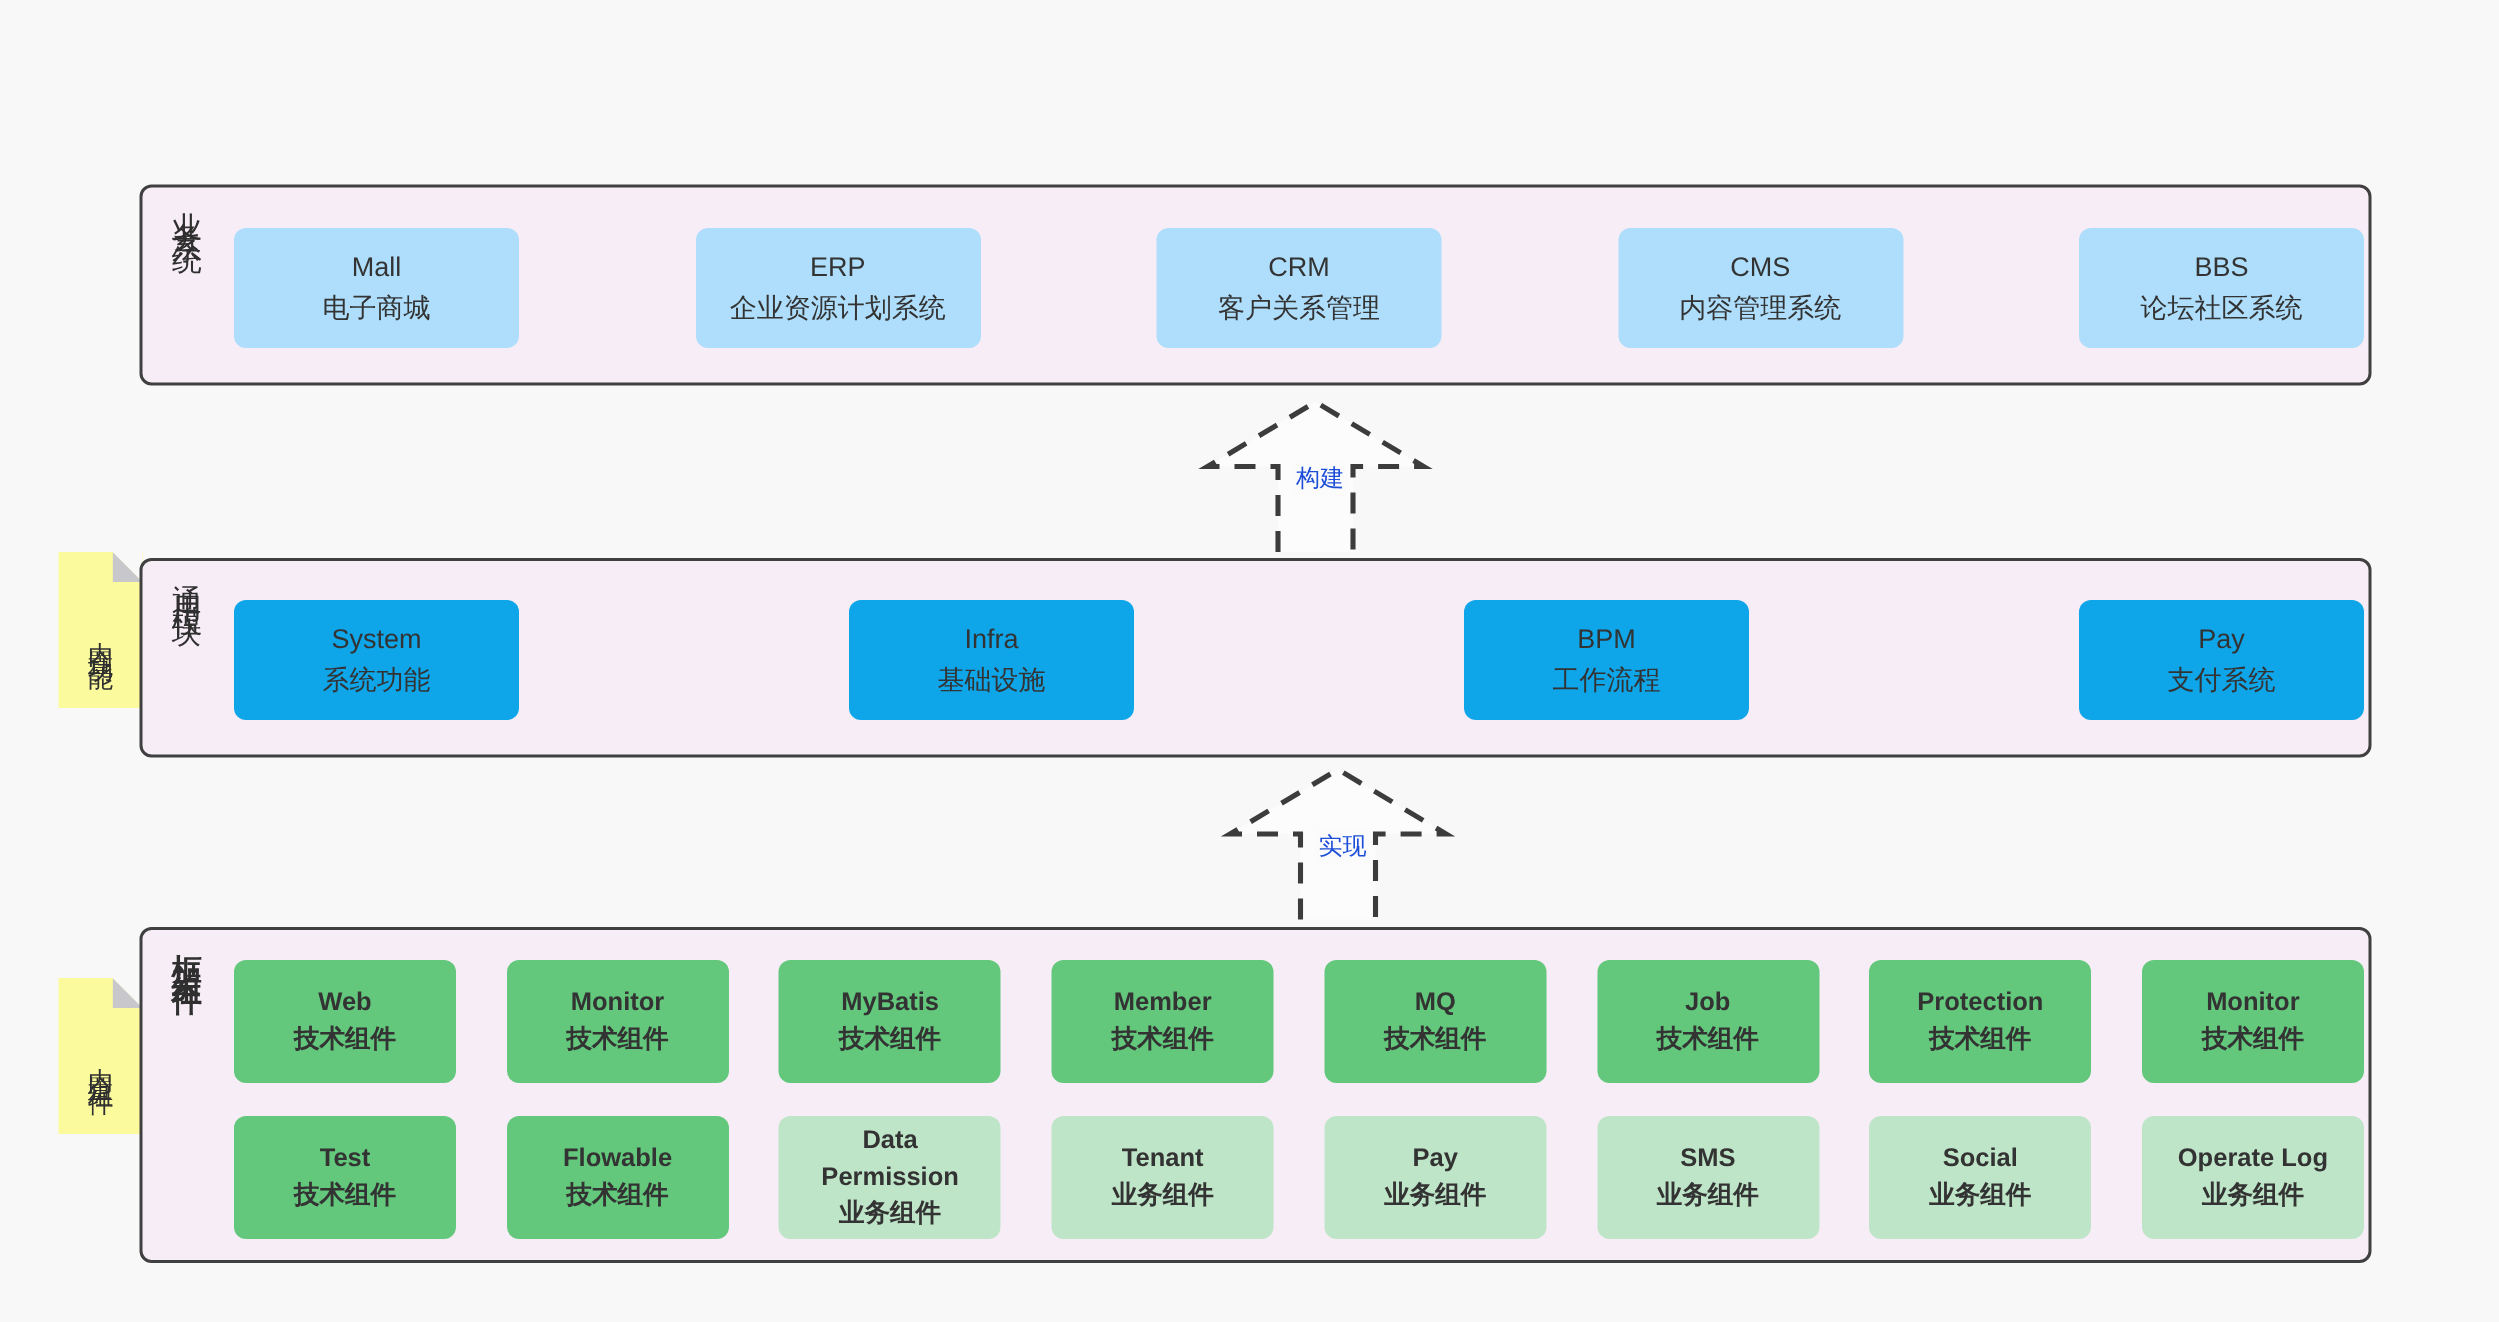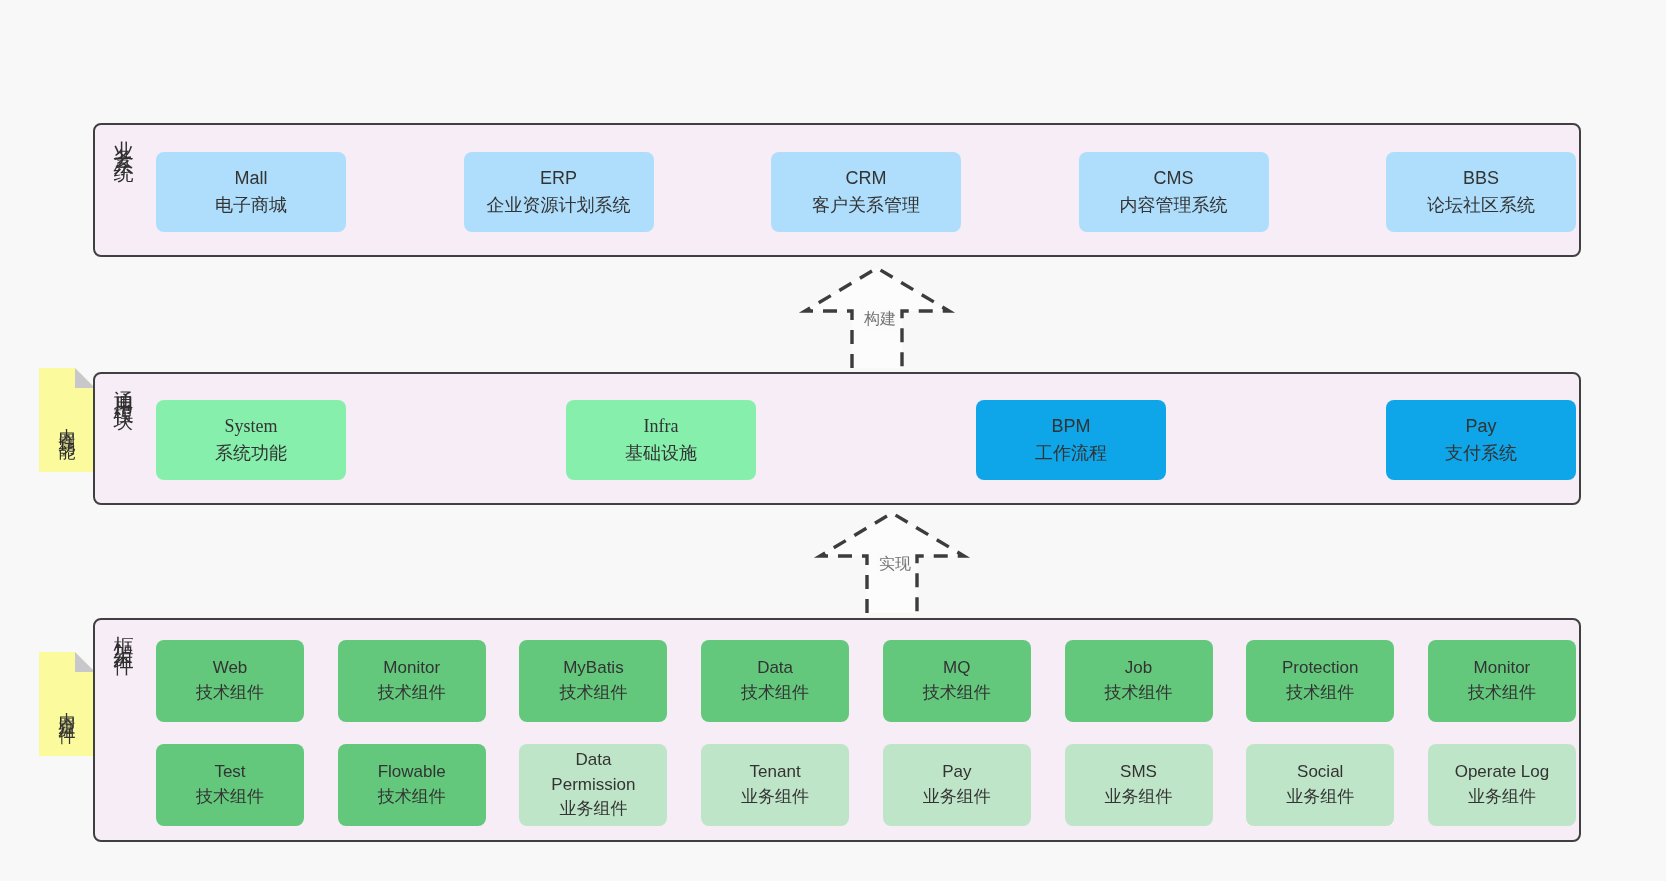--- a/index.html
+++ b/index.html
@@ -15,21 +15,21 @@
     position:absolute;
     left:93px;
     width:1488px;
     background:#f7edf6;
     border:2px solid #404040;
     border-radius:8px;
     box-sizing:border-box;
   }
   .panel-business{top:123px;height:134px;}
   .panel-modules{top:372px;height:133px;}
-  .panel-framework{top:618px;height:224px;}
+  .panel-framework{top:618px;height:224px;font-weight:bold;}
   .vlabel{
     position:absolute;
     left:10px;top:0;bottom:0;
     display:flex;align-items:center;
     writing-mode:vertical-rl;
     text-orientation:upright;
     font-size:20px;
     letter-spacing:7px;
     color:#2f2f2f;
     padding-left:6px;
@@ -53,21 +53,21 @@
     justify-content:center;
     text-align:center;
     box-sizing:border-box;
     line-height:1.5;
     font-size:18px;
     color:#333;
   }
   .box-six{width:190px;height:80px;padding:16px 10px;}
   .box-eight{width:148px;height:82px;padding:0 14px;font-size:17px;line-height:1.45;}
   .blue{background:#aedefb;}
-  .red{background:#86efac;font-family:Liberation Serif, serif;}
+  .red{background:#0ea5e9;}
   .pink{background:#0ea5e9;}
   .gdark{background:#63c87c;}
   .glight{background:#bfe5c8;}
   .sticky{
     position:absolute;
     width:56px;
     background:#fbfa9d;
     display:flex;
     align-items:center;
     justify-content:center;
@@ -103,21 +103,21 @@
     position:absolute;
     left:0;right:0;
     top:46px;
     text-align:center;
   }
   .arrow-label span{
     display:inline-block;
     background:#fbfbfc;
     padding:1px 3px;
     font-size:16px;
-    color:#737373;
+    color:#1d4ed8;
   }
 </style>
 </head>
 <body>
 
 <div class="panel panel-business">
   <div class="vlabel">业务系统</div>
   <div class="box-row row-six">
     <div class="box box-six blue">
       <span>Mall</span>
@@ -197,21 +197,21 @@
     </div>
     <div class="box box-eight gdark">
       <span>Monitor</span>
       <span>技术组件</span>
     </div>
     <div class="box box-eight gdark">
       <span>MyBatis</span>
       <span>技术组件</span>
     </div>
     <div class="box box-eight gdark">
-      <span>Data</span>
+      <span>Member</span>
       <span>技术组件</span>
     </div>
     <div class="box box-eight gdark">
       <span>MQ</span>
       <span>技术组件</span>
     </div>
     <div class="box box-eight gdark">
       <span>Job</span>
       <span>技术组件</span>
     </div>

